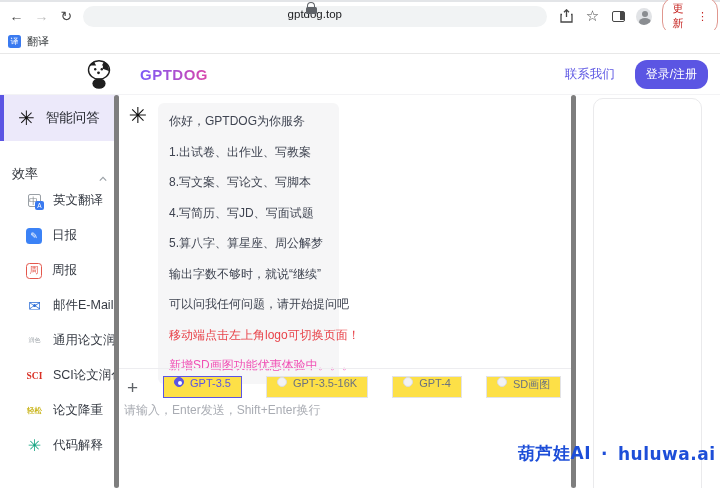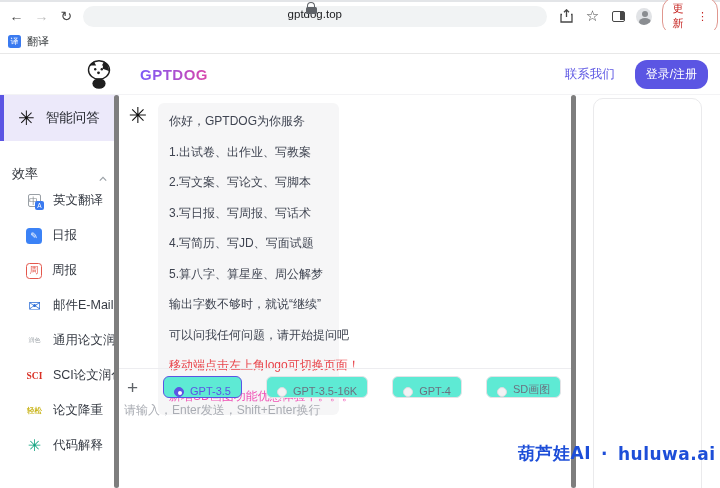--- a/index.html
+++ b/index.html
@@ -81,22 +81,22 @@
   .msg-row { position:absolute; left:6px; top:8px; display:flex; }
   .msg-avatar { width:26px; height:26px; margin-right:7px; font-size:22px; color:#0d0d0d; line-height:26px; text-align:center; flex:none; }
   .bubble { width:181px; background:#f6f6f7; border-radius:6px; padding:10px 11px 8px 11px; }
   .bubble .line { font-size:12px; color:#3f4451; margin-bottom:13.5px; white-space:nowrap; }
   .bubble .line:last-child { margin-bottom:2px; }
   .bubble .line.alert { color:#e8434a; }
   .bubble .line.promo { color:#f04fb4; }
   .chat-divider { position:absolute; left:0; top:273px; width:452px; height:1px; background:#ededf0; }
   .composer-row { position:absolute; left:8px; top:281px; display:flex; align-items:center; }
   .plus { font-size:19px; color:#5f6368; width:22px; cursor:pointer; line-height:1; }
-  .pill { display:flex; align-items:flex-end; gap:6px; border:1px solid #e3e3e6; border-radius:6px;
-    height:22px; padding:0 10px; margin-left:14px; font-size:11px; color:#6b7280; cursor:pointer; background:#5eead4; white-space:nowrap; }
+  .pill { display:flex; align-items:flex-start; gap:6px; border:1px solid #e3e3e6; border-radius:0;
+    height:22px; padding:0 10px; margin-left:14px; font-size:11px; color:#6b7280; cursor:pointer; background:#fde047; white-space:nowrap; }
   .pill:nth-of-type(3){ margin-left:24px; } .pill:nth-of-type(4){ margin-left:24px; } .pill:nth-of-type(5){ margin-left:24px; }
   .pill.selected { border-color:#5b55e3; color:#5b55e3; }
   .radio { width:10px; height:10px; border-radius:50%; border:1px solid #dcdce0; background:#f2f2f4; flex:none; }
   .pill.selected .radio { background:#5b55e3; border-color:#5b55e3; position:relative; }
   .pill.selected .radio:after { content:""; position:absolute; left:3px; top:3px; width:4px; height:4px; background:#fff; border-radius:50%; }
   .chat-input { position:absolute; left:5px; top:307px; width:440px; height:80px; border:none; resize:none;
     outline:none; font-family:"Liberation Sans",sans-serif; font-size:12px; color:#3f4451; background:transparent; }
   .chat-input::placeholder { color:#a9acb3; opacity:1; }
 
   
@@ -213,22 +213,21 @@
       </div>
       <div class="scroll-thumb" style="left:114px"></div>
     </aside>
 
     <main class="chat">
       <div class="msg-row">
         <span class="msg-avatar">✳</span>
         <div class="bubble">
           <div class="line">你好，GPTDOG为你服务</div>
           <div class="line">1.出试卷、出作业、写教案</div>
-          <div class="line">2.写文案、写论文、写脚本</div>
-          <div class="line">3.写日报、写周报、写话术</div>
+          <div class="line">8.写文案、写论文、写脚本</div>
           <div class="line">4.写简历、写JD、写面试题</div>
           <div class="line">5.算八字、算星座、周公解梦</div>
           <div class="line">输出字数不够时，就说“继续”</div>
           <div class="line">可以问我任何问题，请开始提问吧</div>
           <div class="line alert">移动端点击左上角logo可切换页面！</div>
           <div class="line promo">新增SD画图功能优惠体验中。。。</div>
         </div>
       </div>
 
       <div class="chat-divider"></div>

